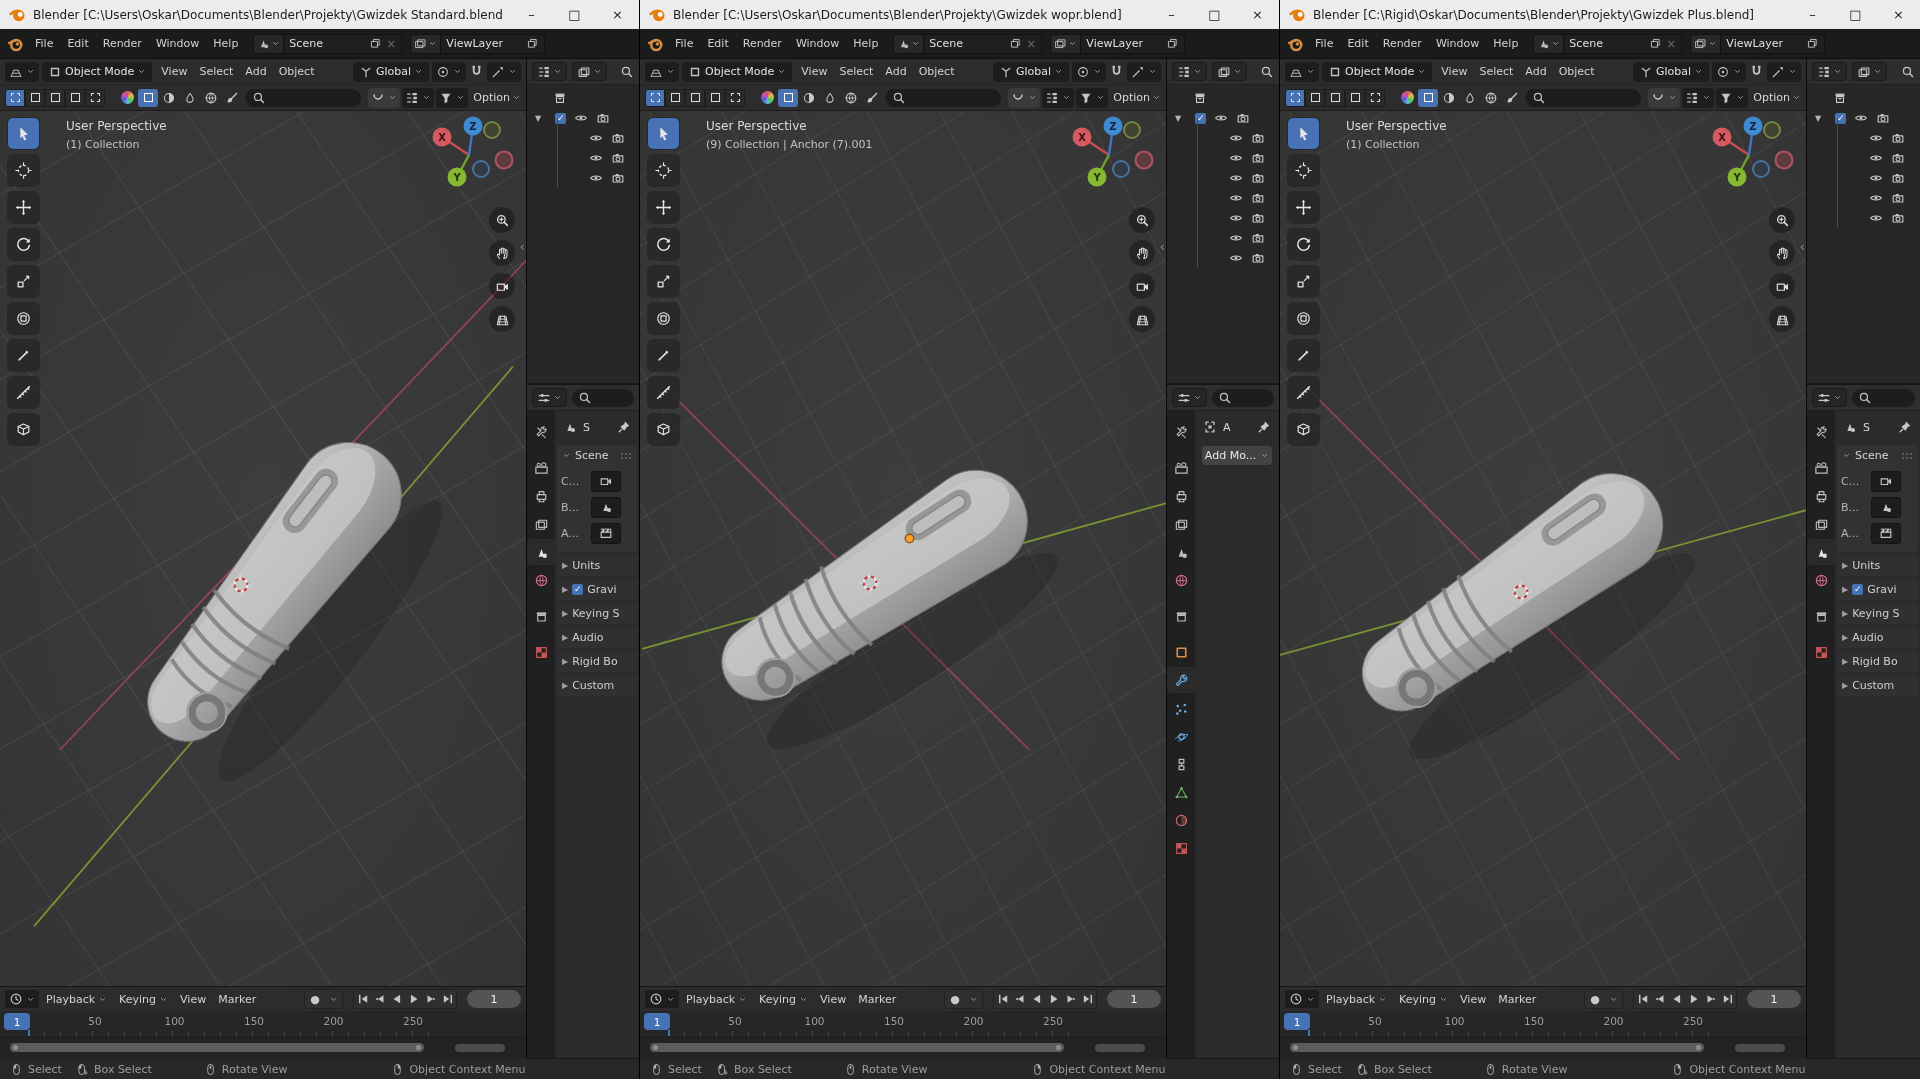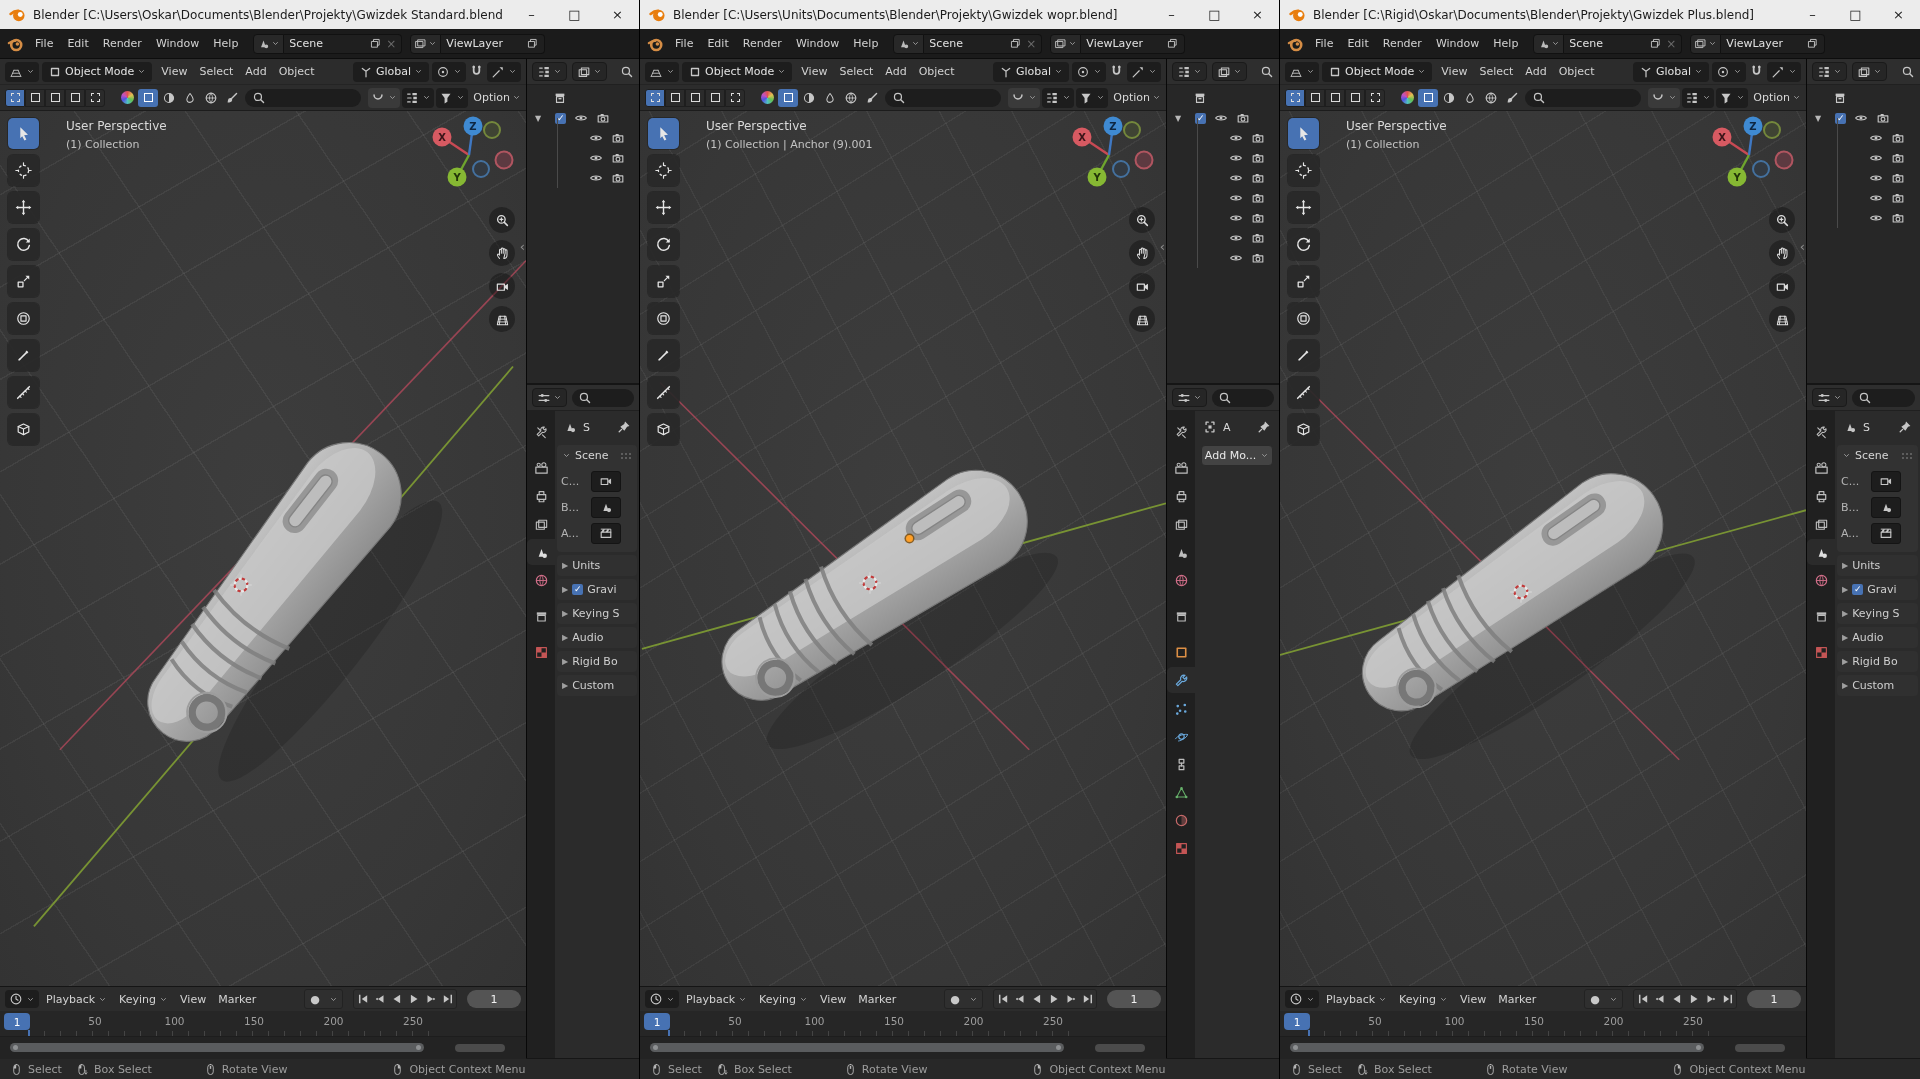--- a/index.html
+++ b/index.html
@@ -1068,21 +1068,21 @@
 
 <section class="bwin">
   <div class="titlebar">
     <span class="blogo icon">
           <svg viewBox="0 0 16 16">
             <circle cx="9.2" cy="9" r="5.4" fill="#e87d0d"></circle>
             <circle cx="10.6" cy="8" r="2.3" fill="#fff"></circle>
             <path d="M1.5 7.5 Q5 4.5 8.5 4.6" stroke="#e87d0d" stroke-width="2.4" fill="none" stroke-linecap="round"></path>
           </svg>
         </span>
-    <span class="wtitle">Blender [C:\Users\Units\Documents\Blender\Projekty\Gwizdek wopr.blend]</span>
+    <span class="wtitle">Blender [C:\Users\Oskar\Documents\Blender\Projekty\Gwizdek wopr.blend]</span>
     <span class="wbtns">
       <span class="wbtn">–</span>
       <span class="wbtn">□</span>
       <span class="wbtn">×</span>
     </span>
   </div>
   <div class="menubar">
     <span class="mlogo icon">
           <svg viewBox="0 0 16 16">
             <circle cx="9.2" cy="9" r="5" fill="none" stroke="#d68d45" stroke-width="2.6"></circle>
@@ -1347,21 +1347,21 @@
           <line class="ax-green" stroke-width="1.8" opacity=".9" x1="2" y1="539" x2="527" y2="393" stroke="#7f9d33"></line>
           <g class="whistle-g" transform="translate(228 482) rotate(-33) scale(0.9)">
                 <use href="#whistle"></use>
               </g>
         </svg>
         <svg class="cursor3d" viewBox="0 0 26 26" style="left: 230px; top: 472px;">
               <use href="#cur3d"></use>
             </svg>
         <div class="vp-label">
           <div class="l1">User Perspective</div>
-          <div class="l2">(1) Collection | Anchor (9).001</div>
+          <div class="l2">(9) Collection | Anchor (7).001</div>
         </div>
         <div class="vtools">
               <span class="vtool active">
                 <span class="icon ">
                   <svg viewBox="0 0 16 16">
                     <path d="M5 2 12.2 9.2 8.6 9.6 10.7 13.6 8.9 14.5 6.8 10.5 5 12.4z" fill="currentColor"></path>
                   </svg>
                 </span>
               </span>
               <span class="vtool">

